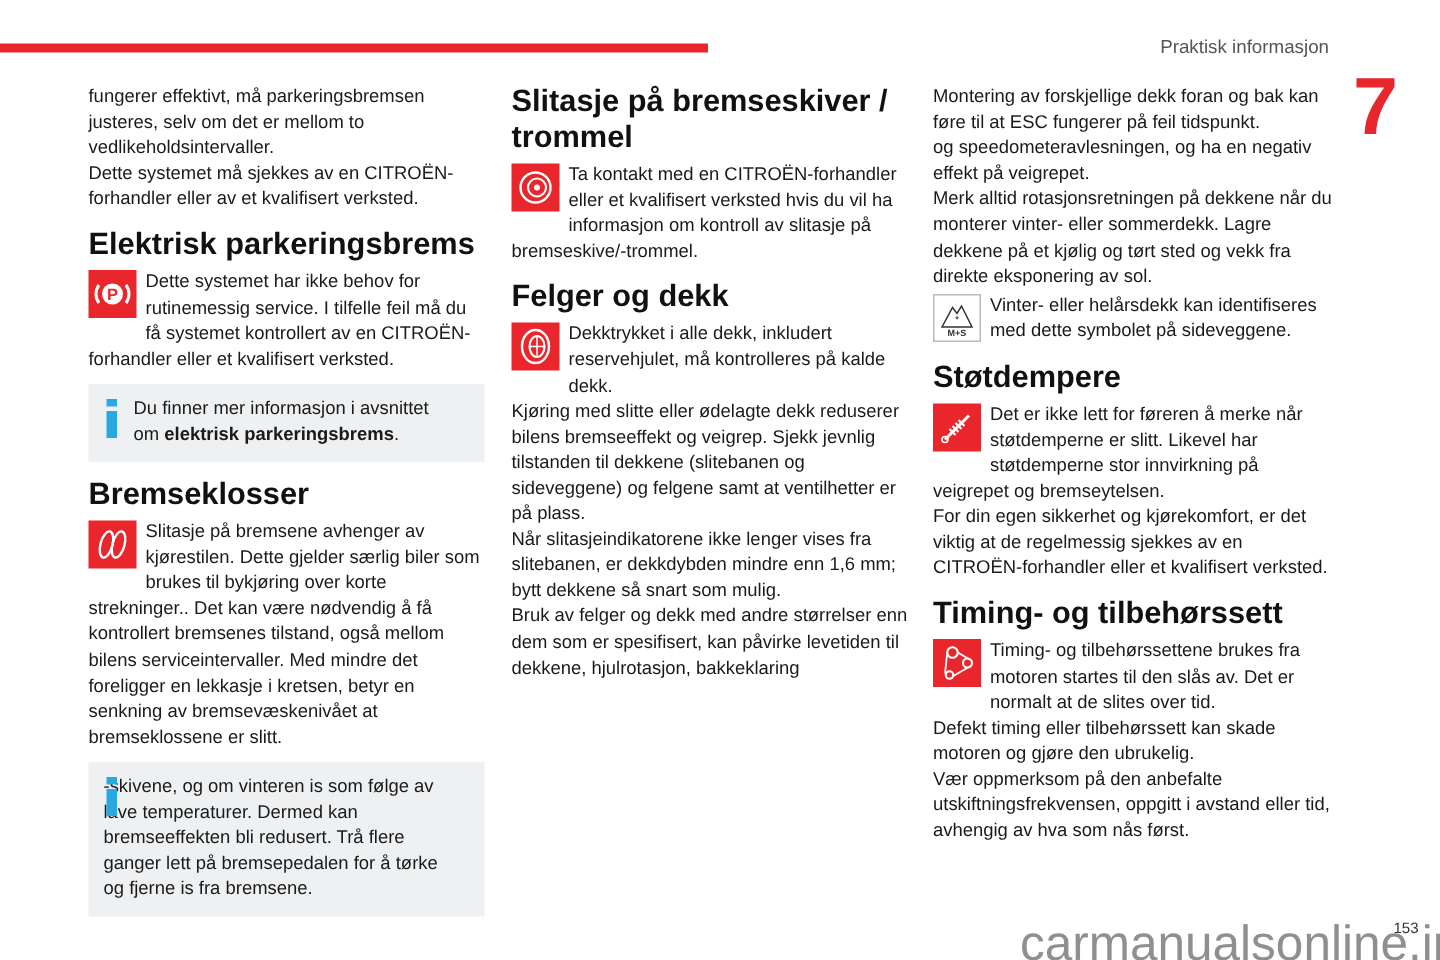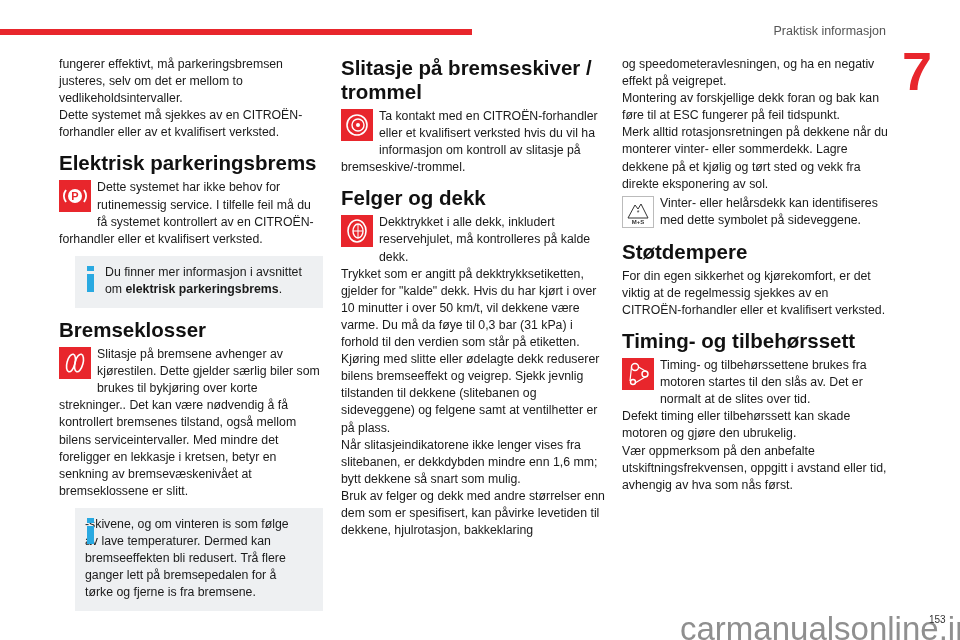--- a/index.html
+++ b/index.html
@@ -41,21 +41,21 @@
     .icon-box {
       float: left; width: 32px; height: 32px; margin: 1px 6px 2px 0;
       background: #e8262c; display: flex; align-items: center; justify-content: center;
     }
     .icon-box.outline {
       background: #fff; border: 1px solid #bbb;
     }
     .icon-box svg { width: 26px; height: 26px; }
 
     .note {
-      background: #eef0f2; padding: 8px 20px 10px 30px; margin: 8px 0 8px 16px;
+      background: #eef0f2; padding: 8px 20px 10px 30px; margin: 8px 0 8px 0;
       position: relative;
     }
     .note .note-icon {
       position: absolute; left: 10px; top: 10px;
       width: 10px; height: 30px;
     }
     .note .note-icon.info-i::before {
       content: ""; position: absolute; left: 2px; top: 0; width: 7px; height: 5px; background: #29a9e1;
     }
     .note .note-icon.info-i::after {
@@ -148,43 +148,53 @@
       <span class="icon-box">
         <svg viewBox="0 0 26 26">
             <ellipse cx="13" cy="13" rx="9" ry="11" stroke="#fff" stroke-width="1.6" fill="none"></ellipse>
             <ellipse cx="14" cy="13" rx="5" ry="7" stroke="#fff" stroke-width="1.4" fill="none"></ellipse>
             <path d="M14 6 V20 M9 13 H19" stroke="#fff" stroke-width="1"></path>
           </svg>
       </span>
       <p>Dekktrykket i alle dekk, inkludert reservehjulet, må kontrolleres på kalde dekk.</p>
       <div class="clear"></div>
     </div>
-    <p>Trykket som er angitt på dekktrykksetiketten, gjelder for "kalde" dekk. Hvis du har kjørt i over 10 minutter i over 50 km/t, vil dekkene være varme. Du må da føye til 0,3 bar (31 kPa) i forhold til den verdien som står på etiketten.</p>
     <p>Kjøring med slitte eller ødelagte dekk reduserer bilens bremseeffekt og veigrep. Sjekk jevnlig tilstanden til dekkene (slitebanen og sideveggene) og felgene samt at ventilhetter er på plass.</p>
     <p>Når slitasjeindikatorene ikke lenger vises fra slitebanen, er dekkdybden mindre enn 1,6 mm; bytt dekkene så snart som mulig.</p>
     <p>Bruk av felger og dekk med andre størrelser enn dem som er spesifisert, kan påvirke levetiden til dekkene, hjulrotasjon, bakkeklaring</p>
   </div>
 
   <div class="col col-3">
+    <p>Montering av forskjellige dekk foran og bak kan føre til at ESC fungerer på feil tidspunkt.</p>
     <p>og speedometeravlesningen, og ha en negativ effekt på veigrepet.</p>
-    <p>Montering av forskjellige dekk foran og bak kan føre til at ESC fungerer på feil tidspunkt.</p>
     <p>Merk alltid rotasjonsretningen på dekkene når du monterer vinter- eller sommerdekk. Lagre dekkene på et kjølig og tørt sted og vekk fra direkte eksponering av sol.</p>
     <div class="icon-block">
       <span class="icon-box outline">
         <svg viewBox="0 0 26 26">
             <path d="M3 19 L10 6 L13 10 L16 5 L23 19 Z" stroke="#333" stroke-width="1" fill="none"></path>
             <text x="13" y="16" text-anchor="middle" font-size="7" fill="#333" font-family="Liberation Sans, sans-serif">*</text>
             <text x="13" y="25" text-anchor="middle" font-size="6" font-weight="bold" fill="#333" font-family="Liberation Sans, sans-serif">M+S</text>
           </svg>
       </span>
       <p>Vinter- eller helårsdekk kan identifiseres med dette symbolet på sideveggene.</p>
       <div class="clear"></div>
     </div>
 
     <h2>Støtdempere</h2>
+    <div class="icon-block">
+      <span class="icon-box">
+        <svg viewBox="0 0 26 26">
+            <path d="M5 21 L21 5" stroke="#fff" stroke-width="2"></path>
+            <path d="M8 14 l4 4 M10 12 l4 4 M12 10 l4 4 M14 8 l4 4" stroke="#fff" stroke-width="1.4"></path>
+            <circle cx="5" cy="21" r="2" stroke="#fff" fill="none"></circle>
+          </svg>
+      </span>
+      <p>Det er ikke lett for føreren å merke når støtdemperne er slitt. Likevel har støtdemperne stor innvirkning på veigrepet og bremseytelsen.</p>
+      <div class="clear"></div>
+    </div>
     <p>For din egen sikkerhet og kjørekomfort, er det viktig at de regelmessig sjekkes av en CITROËN-forhandler eller et kvalifisert verksted.</p>
 
     <h2>Timing- og tilbehørssett</h2>
     <div class="icon-block">
       <span class="icon-box">
         <svg viewBox="0 0 26 26">
             <circle cx="10" cy="6" r="3.5" stroke="#fff" stroke-width="1.4" fill="none"></circle>
             <circle cx="20" cy="13" r="3" stroke="#fff" stroke-width="1.4" fill="none"></circle>
             <circle cx="8" cy="21" r="2.5" stroke="#fff" stroke-width="1.4" fill="none"></circle>
             <path d="M6.5 6 L5 20 M13.5 6 L22 11 M22 15 L10 22" stroke="#fff" stroke-width="1.2" fill="none"></path>

